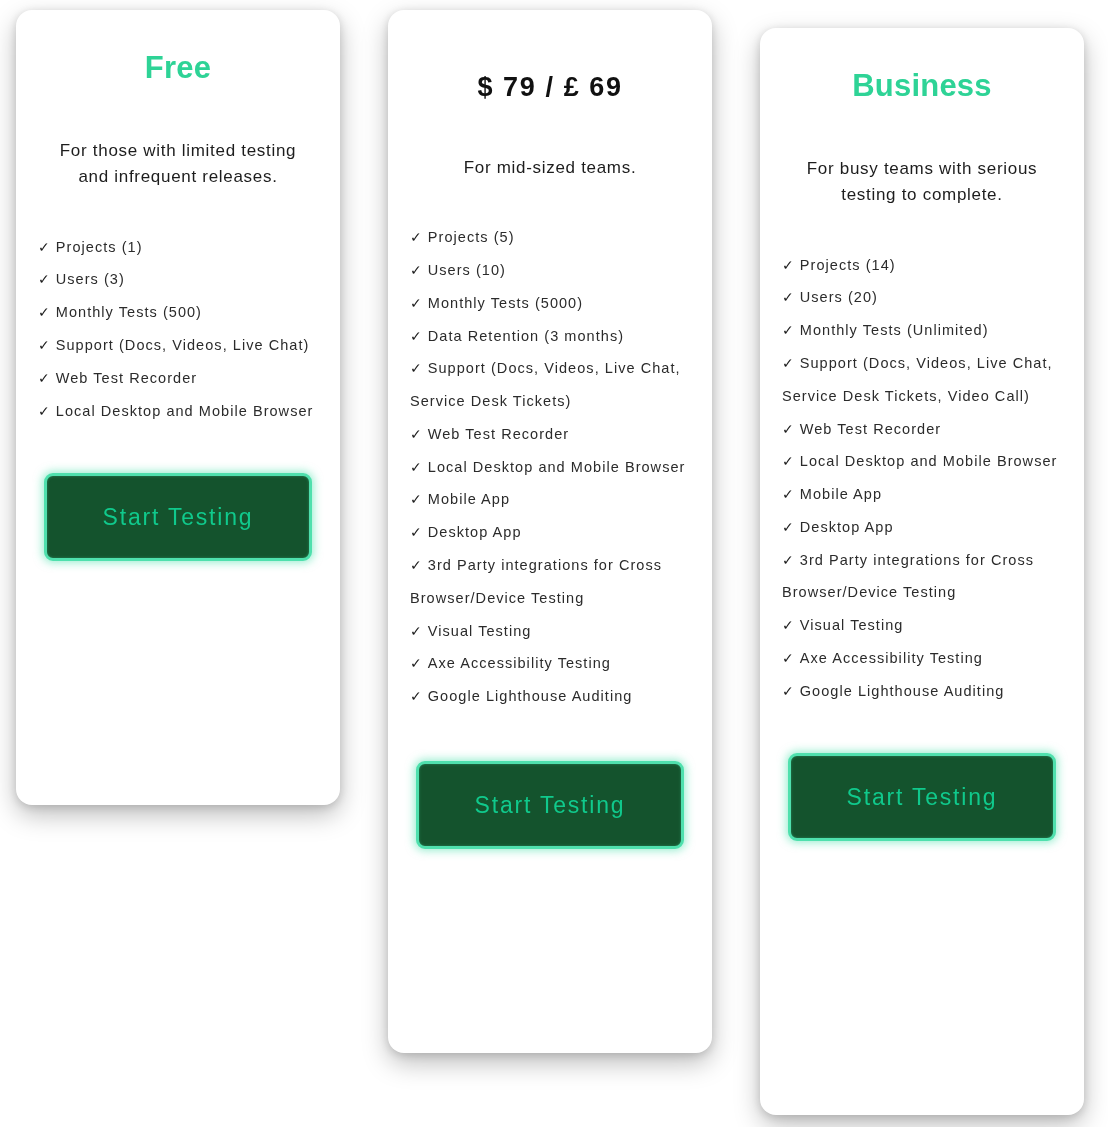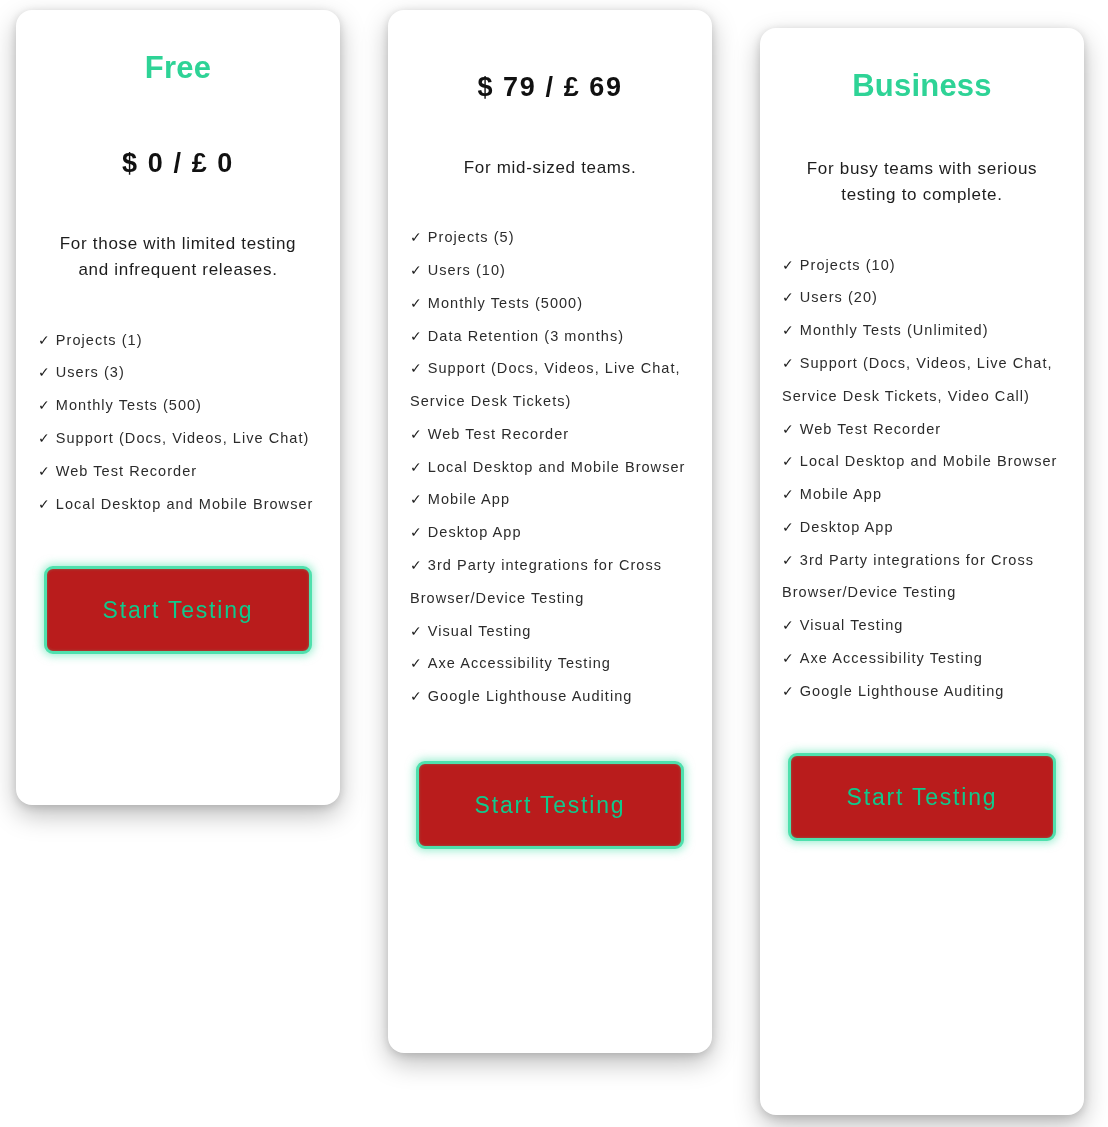--- a/index.html
+++ b/index.html
@@ -79,21 +79,21 @@
   }
 
   .cta-button {
     display: flex;
     align-items: center;
     justify-content: center;
     text-align: center;
     width: 268px;
     height: 88px;
     margin: 0 auto;
-    background: #b91c1c;
+    background: #14532d;
     border: 3px solid #4fe0ad;
     border-radius: 9px;
     color: #10c98c;
     font-size: 23px;
     letter-spacing: 1.8px;
     line-height: 1.4;
     box-shadow: 0 0 9px 2px rgba(79,224,173,0.55),
                 inset 0 0 3px rgba(79,224,173,0.35);
     cursor: pointer;
   }
@@ -102,21 +102,20 @@
   .cta-team     { margin-top: 48px; }
   .cta-business { margin-top: 46px; }
 </style>
 </head>
 <body>
 
 <div class="pricing-board">
 
   <div class="plan-card card-free">
     <div class="plan-name">Free</div>
-    <div class="plan-price">$ 0 / £ 0</div>
     <div class="plan-tagline">For those with limited testing and infrequent releases.</div>
     <ul class="feature-list">
         <li class="feature-item"><span class="check-icon">✓</span><span>Projects (1)</span></li>
         <li class="feature-item"><span class="check-icon">✓</span><span>Users (3)</span></li>
         <li class="feature-item"><span class="check-icon">✓</span><span>Monthly Tests (500)</span></li>
         <li class="feature-item"><span class="check-icon">✓</span><span>Support (Docs, Videos, Live Chat)</span></li>
         <li class="feature-item"><span class="check-icon">✓</span><span>Web Test Recorder</span></li>
         <li class="feature-item"><span class="check-icon">✓</span><span>Local Desktop and Mobile Browser</span></li>
       </ul>
     <div class="cta-button cta-free">Start Testing</div>
@@ -140,21 +139,21 @@
         <li class="feature-item"><span class="check-icon">✓</span><span>Axe Accessibility Testing</span></li>
         <li class="feature-item"><span class="check-icon">✓</span><span>Google Lighthouse Auditing</span></li>
       </ul>
     <div class="cta-button cta-team">Start Testing</div>
   </div>
 
   <div class="plan-card card-business">
     <div class="plan-name">Business</div>
     <div class="plan-tagline">For busy teams with serious testing to complete.</div>
     <ul class="feature-list">
-        <li class="feature-item"><span class="check-icon">✓</span><span>Projects (10)</span></li>
+        <li class="feature-item"><span class="check-icon">✓</span><span>Projects (14)</span></li>
         <li class="feature-item"><span class="check-icon">✓</span><span>Users (20)</span></li>
         <li class="feature-item"><span class="check-icon">✓</span><span>Monthly Tests (Unlimited)</span></li>
         <li class="feature-item"><span class="check-icon">✓</span><span>Support (Docs, Videos, Live Chat, Service Desk Tickets, Video Call)</span></li>
         <li class="feature-item"><span class="check-icon">✓</span><span>Web Test Recorder</span></li>
         <li class="feature-item"><span class="check-icon">✓</span><span>Local Desktop and Mobile Browser</span></li>
         <li class="feature-item"><span class="check-icon">✓</span><span>Mobile App</span></li>
         <li class="feature-item"><span class="check-icon">✓</span><span>Desktop App</span></li>
         <li class="feature-item"><span class="check-icon">✓</span><span>3rd Party integrations for Cross Browser/Device Testing</span></li>
         <li class="feature-item"><span class="check-icon">✓</span><span>Visual Testing</span></li>
         <li class="feature-item"><span class="check-icon">✓</span><span>Axe Accessibility Testing</span></li>

